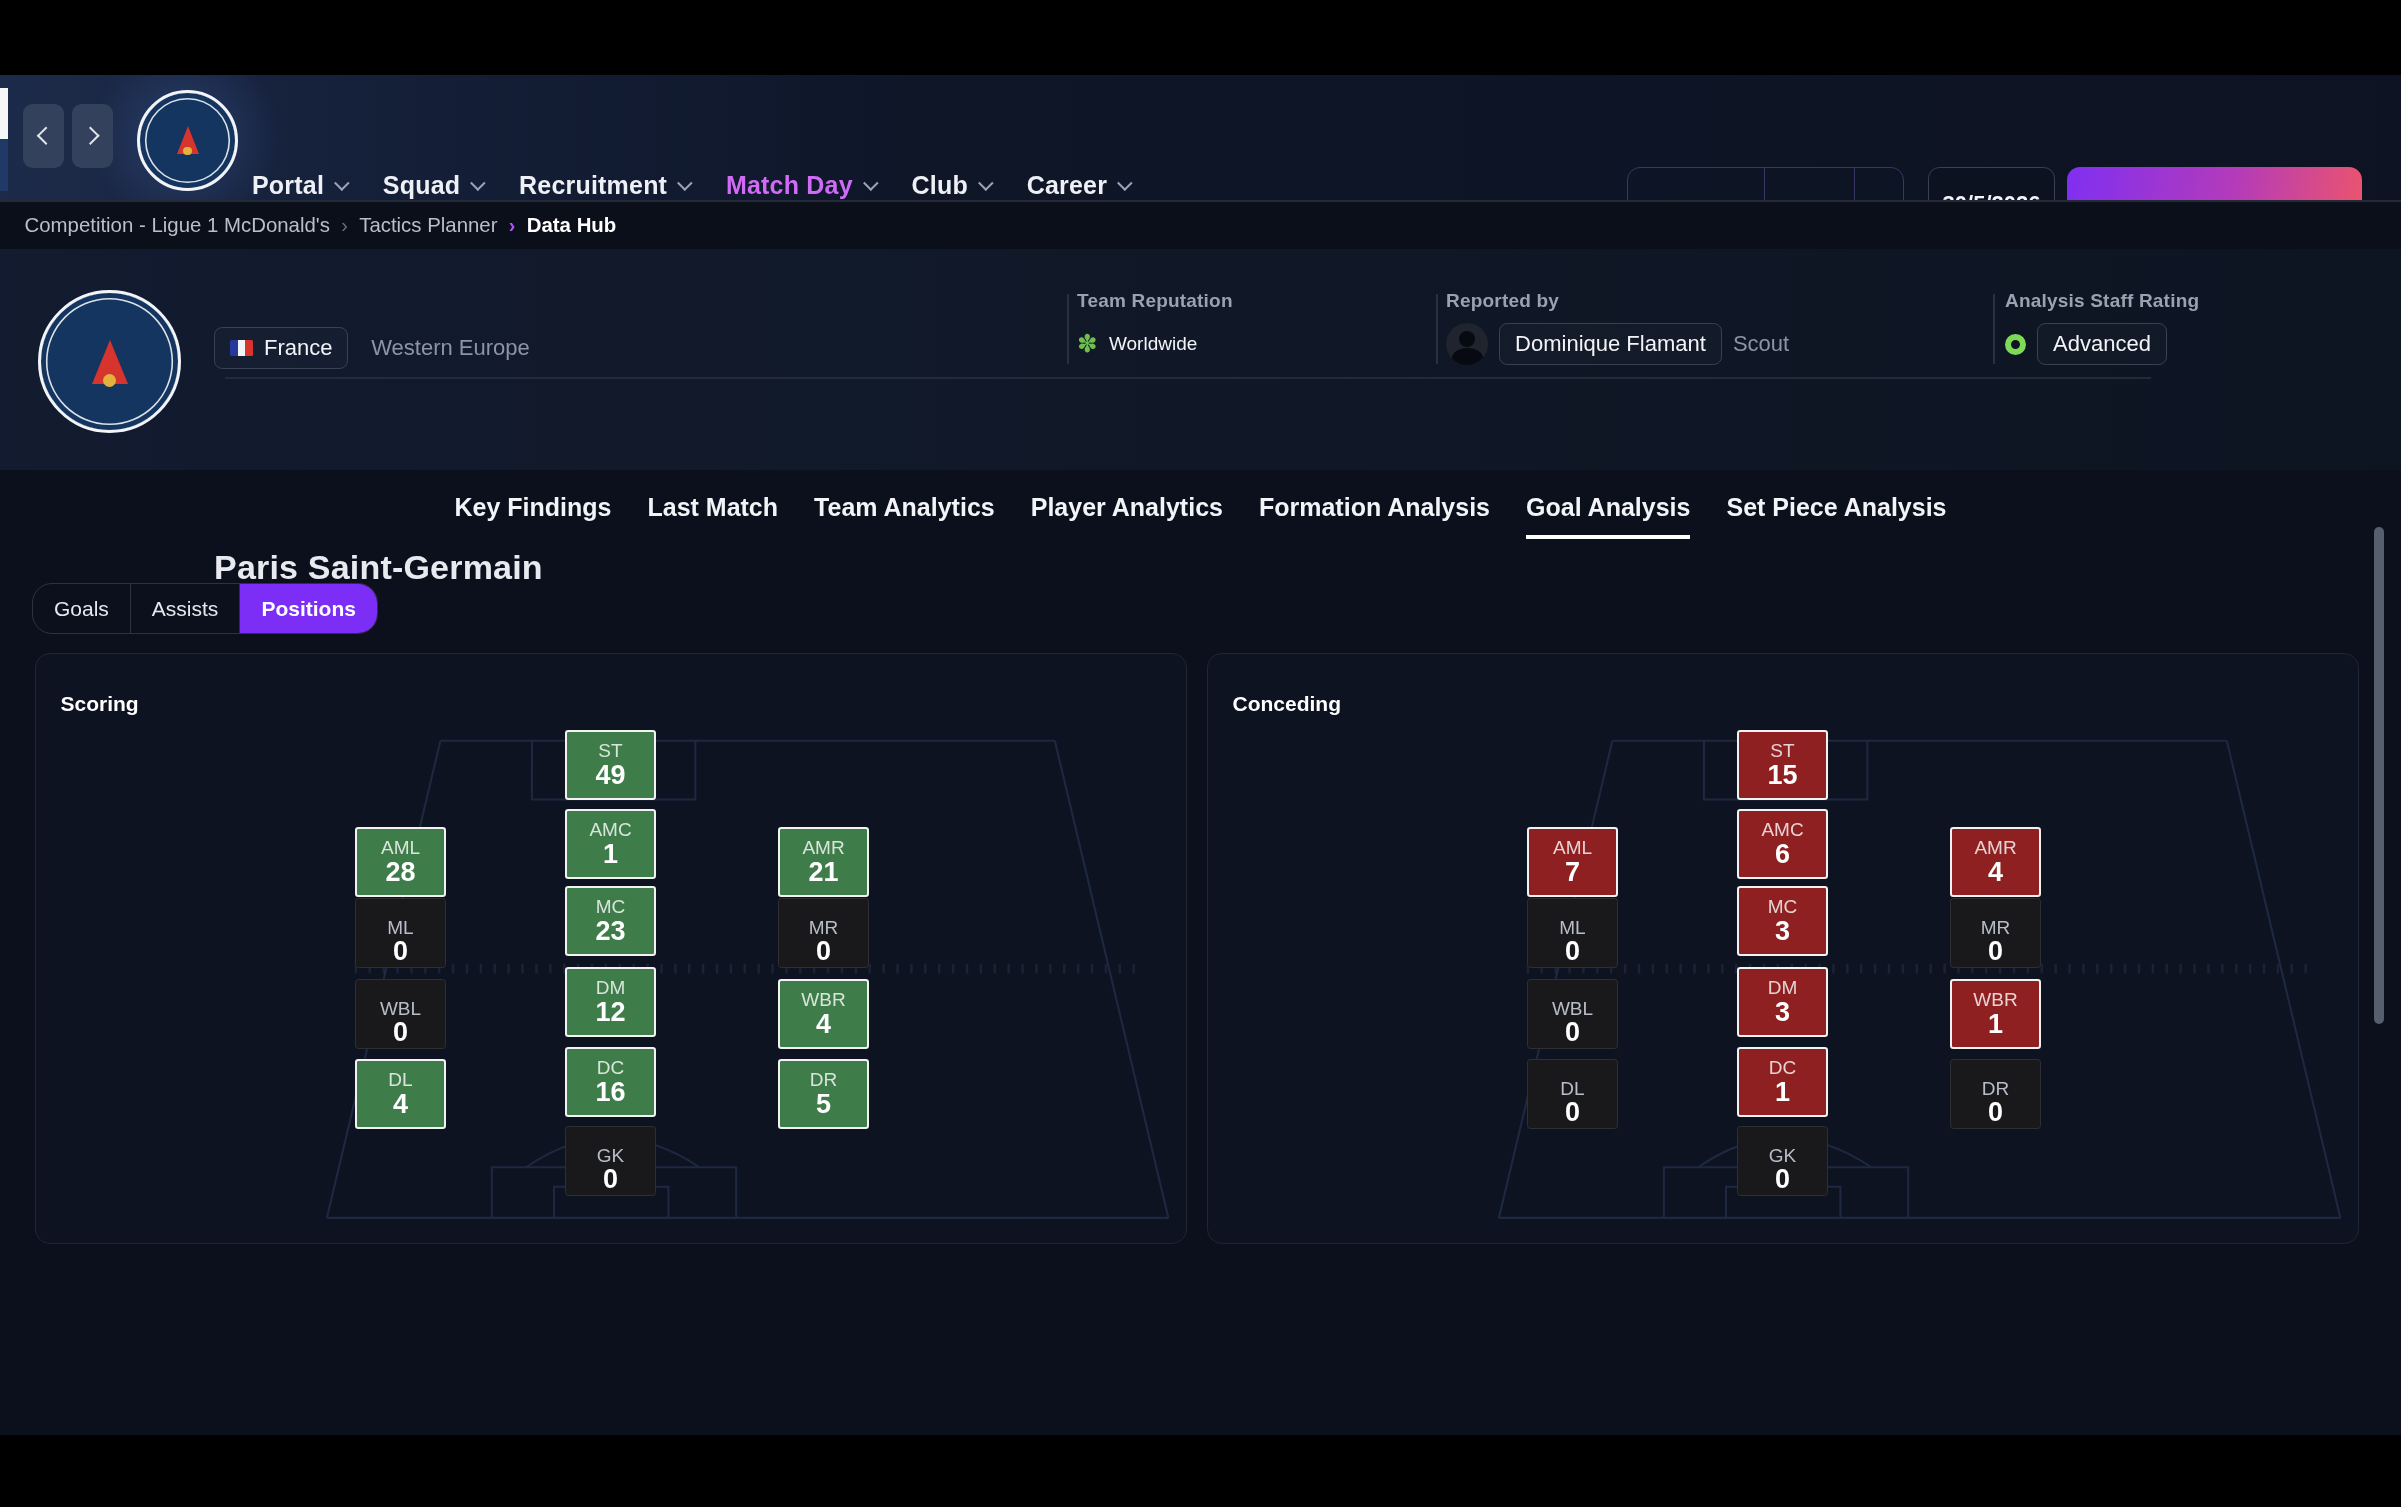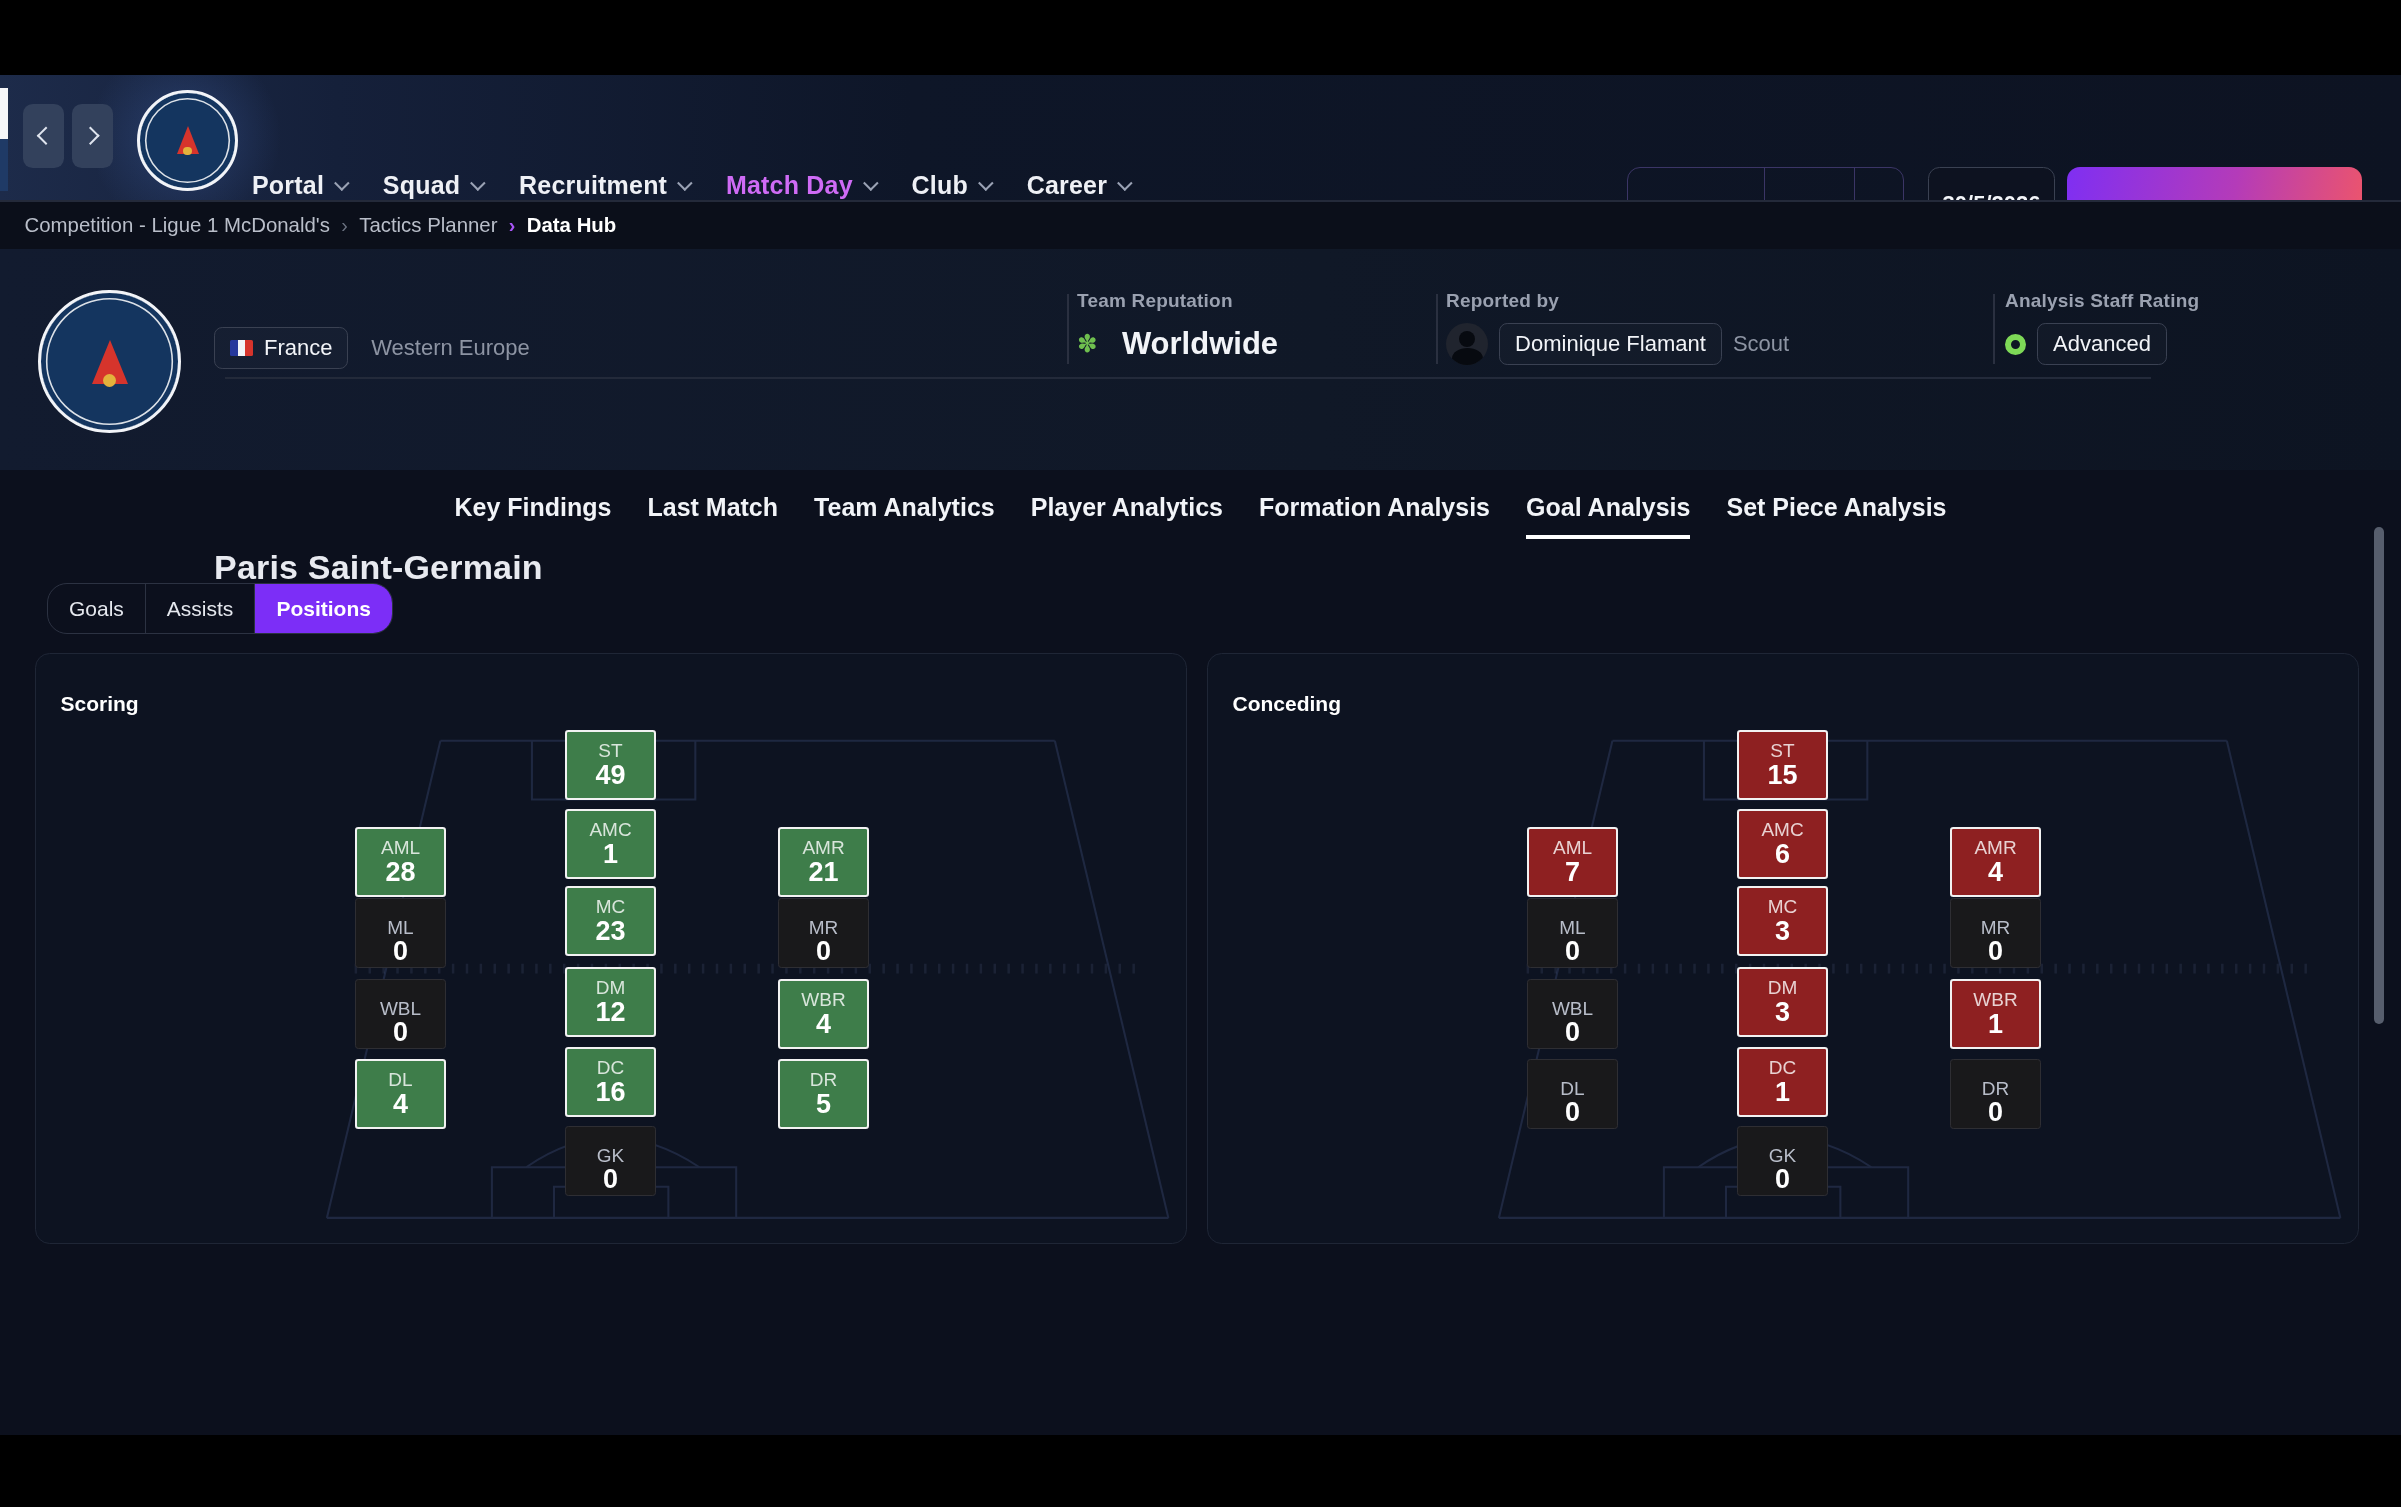--- a/index.html
+++ b/index.html
@@ -72,32 +72,32 @@
   .flag{width:23px;height:15.5px;display:inline-block;border-radius:1.6px;overflow:hidden;
     background:linear-gradient(90deg,#26389c 33%,#f2f4f8 33% 66%,#d6342c 66%);}
   .region{font-size:22px;color:#8d94a3;}
   .hdiv{left:225px;top:377px;width:1926px;height:1.6px;background:#232a3a;}
   .vsep{width:1.6px;height:70px;background:#2a3040;top:294px;}
   .info-label{font-size:19px;color:#9aa1b0;font-weight:bold;letter-spacing:0.2px;}
   .info-col{top:290px;display:flex;flex-direction:column;gap:11.4px;align-items:flex-start;}
   .info-val{display:flex;align-items:center;gap:11.4px;}
   .mini-trophy{width:18px;height:21px;position:relative;background:linear-gradient(#cfd3dc 0 60%,#c9a24a 60%);border-radius:3.3px 3.3px 1.6px 1.6px;}
   .globe-green{color:#6fbf4f;font-size:24.5px;line-height:1;}
-  .plainval{font-size:31px;color:#f2f4f8;font-weight:bold;margin-left:13px;}
+  .plainval{font-size:19px;color:#f2f4f8;font-weight:normal;}
   .avatar{width:42px;height:42px;border-radius:50%;background:#20242e;position:relative;overflow:hidden;}
   .avatar::before{content:"";position:absolute;left:13px;top:7.4px;width:16.3px;height:16.3px;border-radius:50%;background:#070a10;}
   .avatar::after{content:"";position:absolute;left:5.7px;top:24.5px;width:31px;height:21px;border-radius:50% 50% 0 0;background:#070a10;}
   .role{font-size:22px;color:#8d94a3;}
   .ring{width:21px;height:21px;border-radius:50%;border:6.5px solid #7ed957;box-sizing:border-box;}
   
   .tabs{left:0;top:493px;width:2401px;display:flex;justify-content:center;gap:36px;}
   .tab{font-size:25px;font-weight:bold;color:#f2f4f8;cursor:pointer;padding-bottom:13px;}
   .tab.active{border-bottom:4.1px solid #fff;}
   
-  .subtabs{left:47px;top:583px;display:inline-flex;border:1.6px solid #2c3242;border-radius:20px;overflow:hidden;}
+  .subtabs{left:32px;top:583px;display:inline-flex;border:1.6px solid #2c3242;border-radius:20px;overflow:hidden;}
   .subtab{height:49px;display:flex;align-items:center;padding:0 21px;font-size:21px;color:#e5e8ee;cursor:pointer;border-right:1.6px solid #2c3242;background:transparent;}
   .subtab:last-child{border-right:none;}
   .subtab.active{background:#7c2ef7;color:#fff;font-weight:bold;}
   
   .panel{top:653px;width:1152px;height:591px;background:#0d1321;border:1.6px solid #1f2636;border-radius:14.7px;box-sizing:border-box;}
   .panel-title{position:absolute;left:24.5px;top:21px;font-size:21px;font-weight:bold;color:#fff;}
   .pitch{position:absolute;left:0;top:0;width:1152px;height:591px;}
   .posbox{position:absolute;width:91px;height:70px;border-radius:3.3px;display:flex;flex-direction:column;align-items:center;justify-content:center;gap:1.6px;box-sizing:border-box;}
   .posbox .plabel{font-size:19px;line-height:1;}
   .posbox .pval{font-size:27px;font-weight:bold;line-height:1;color:#fff;}

